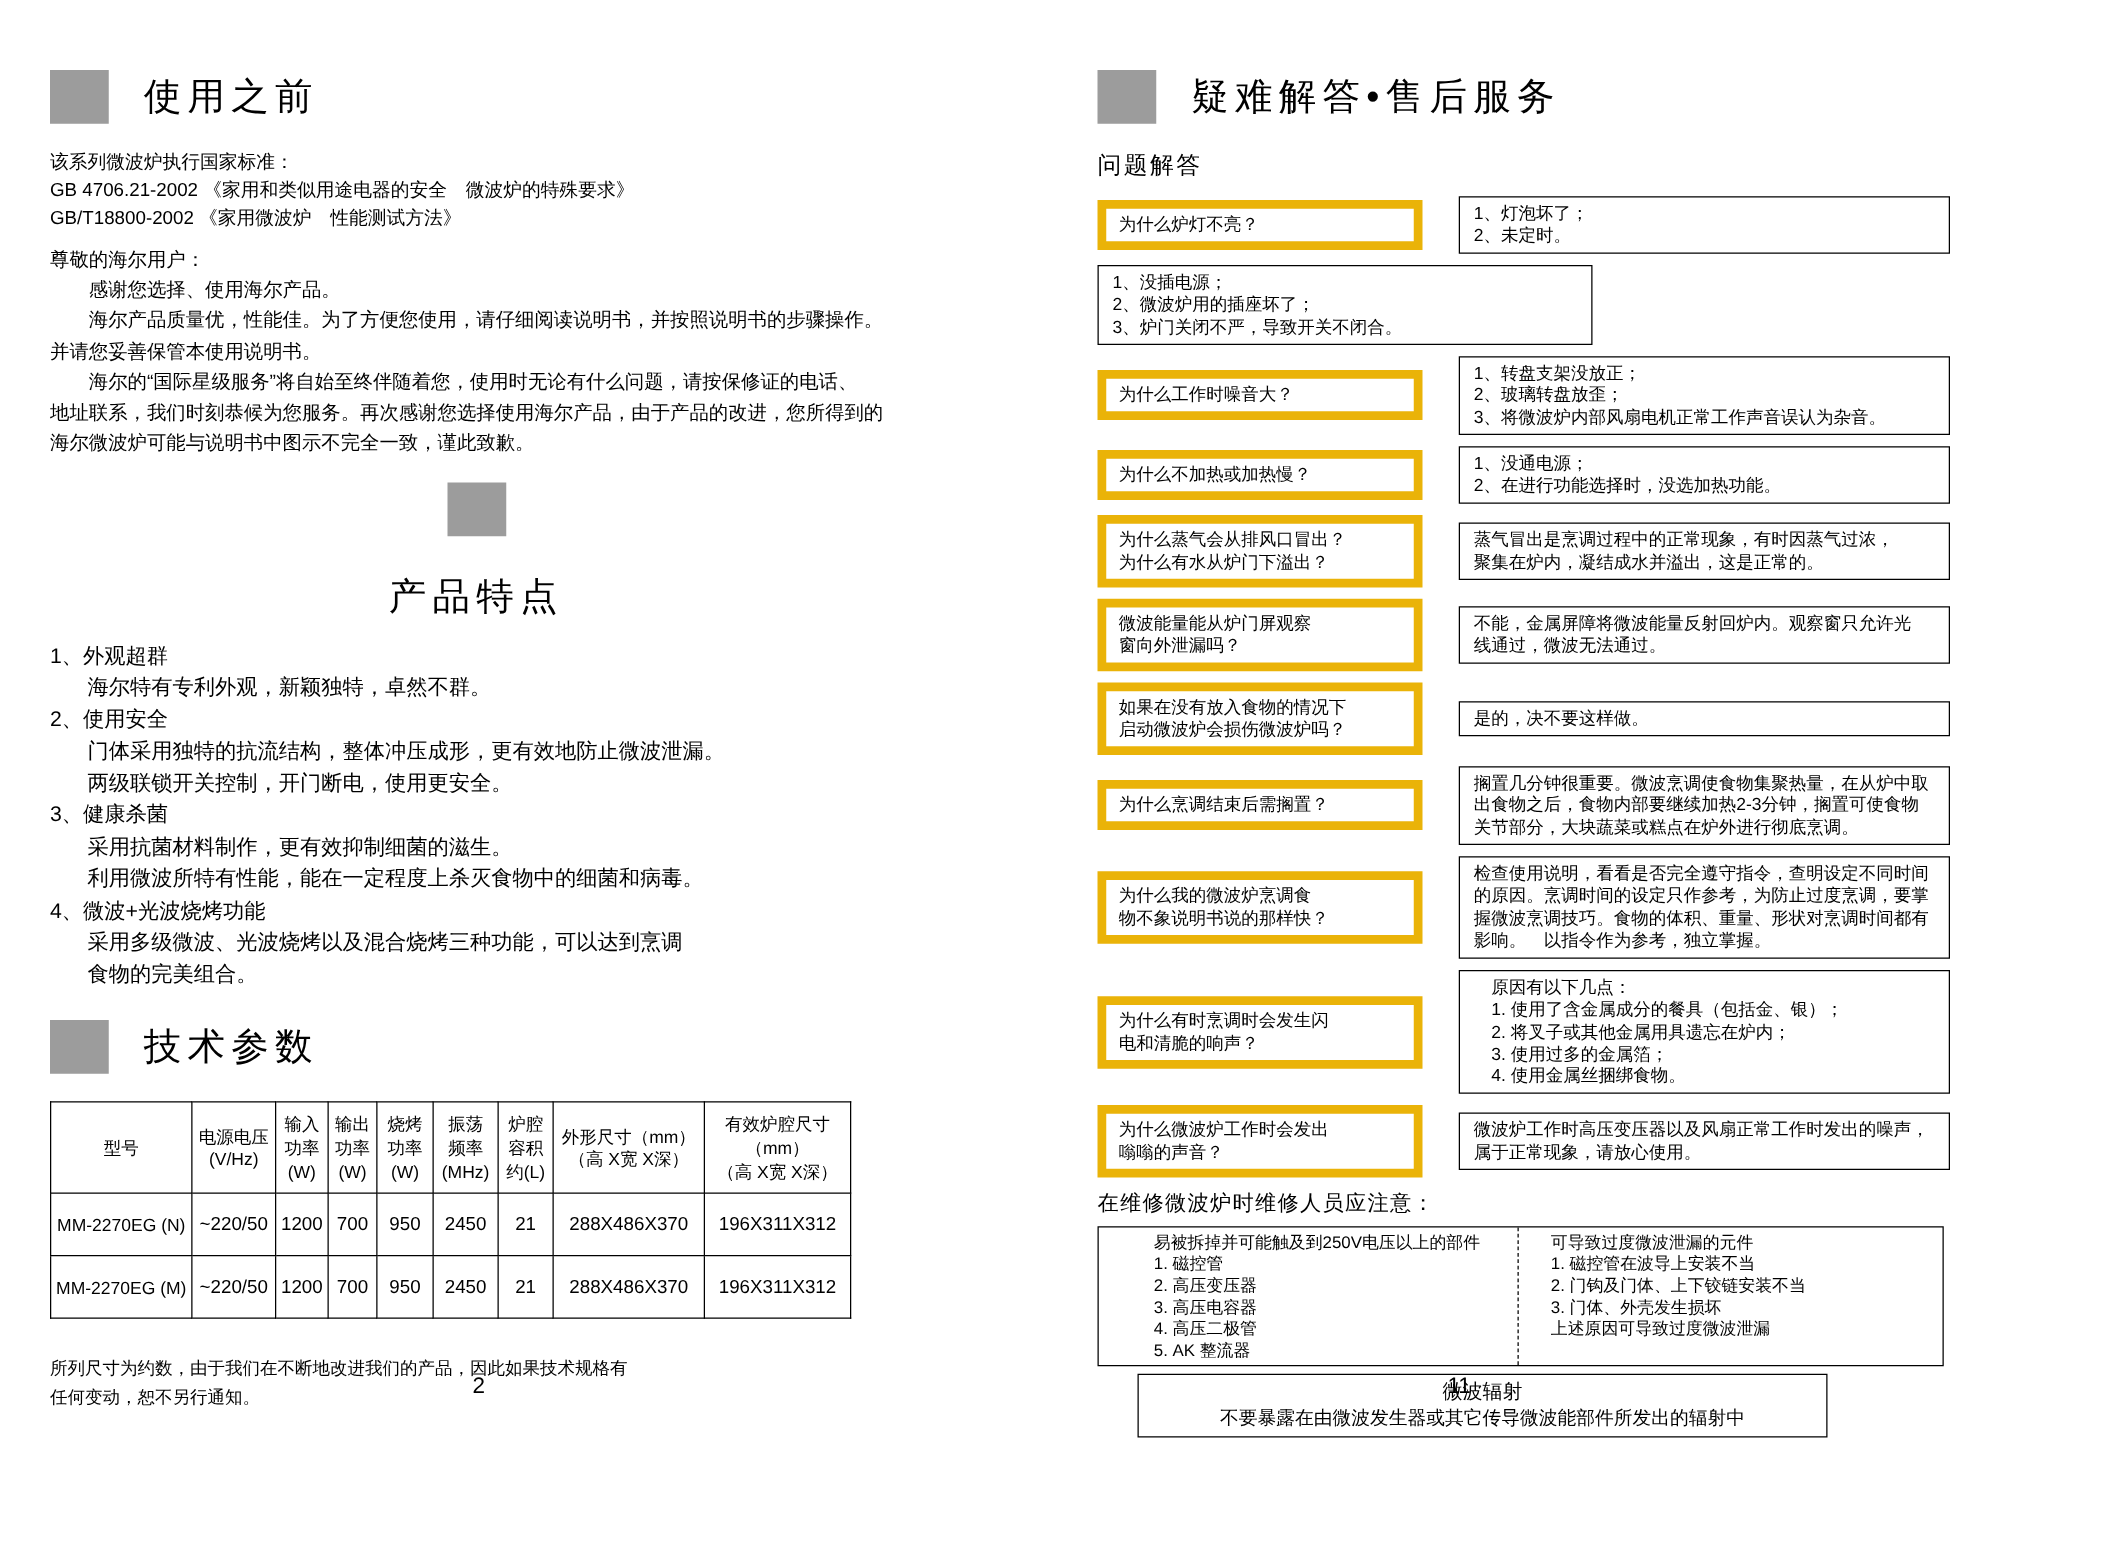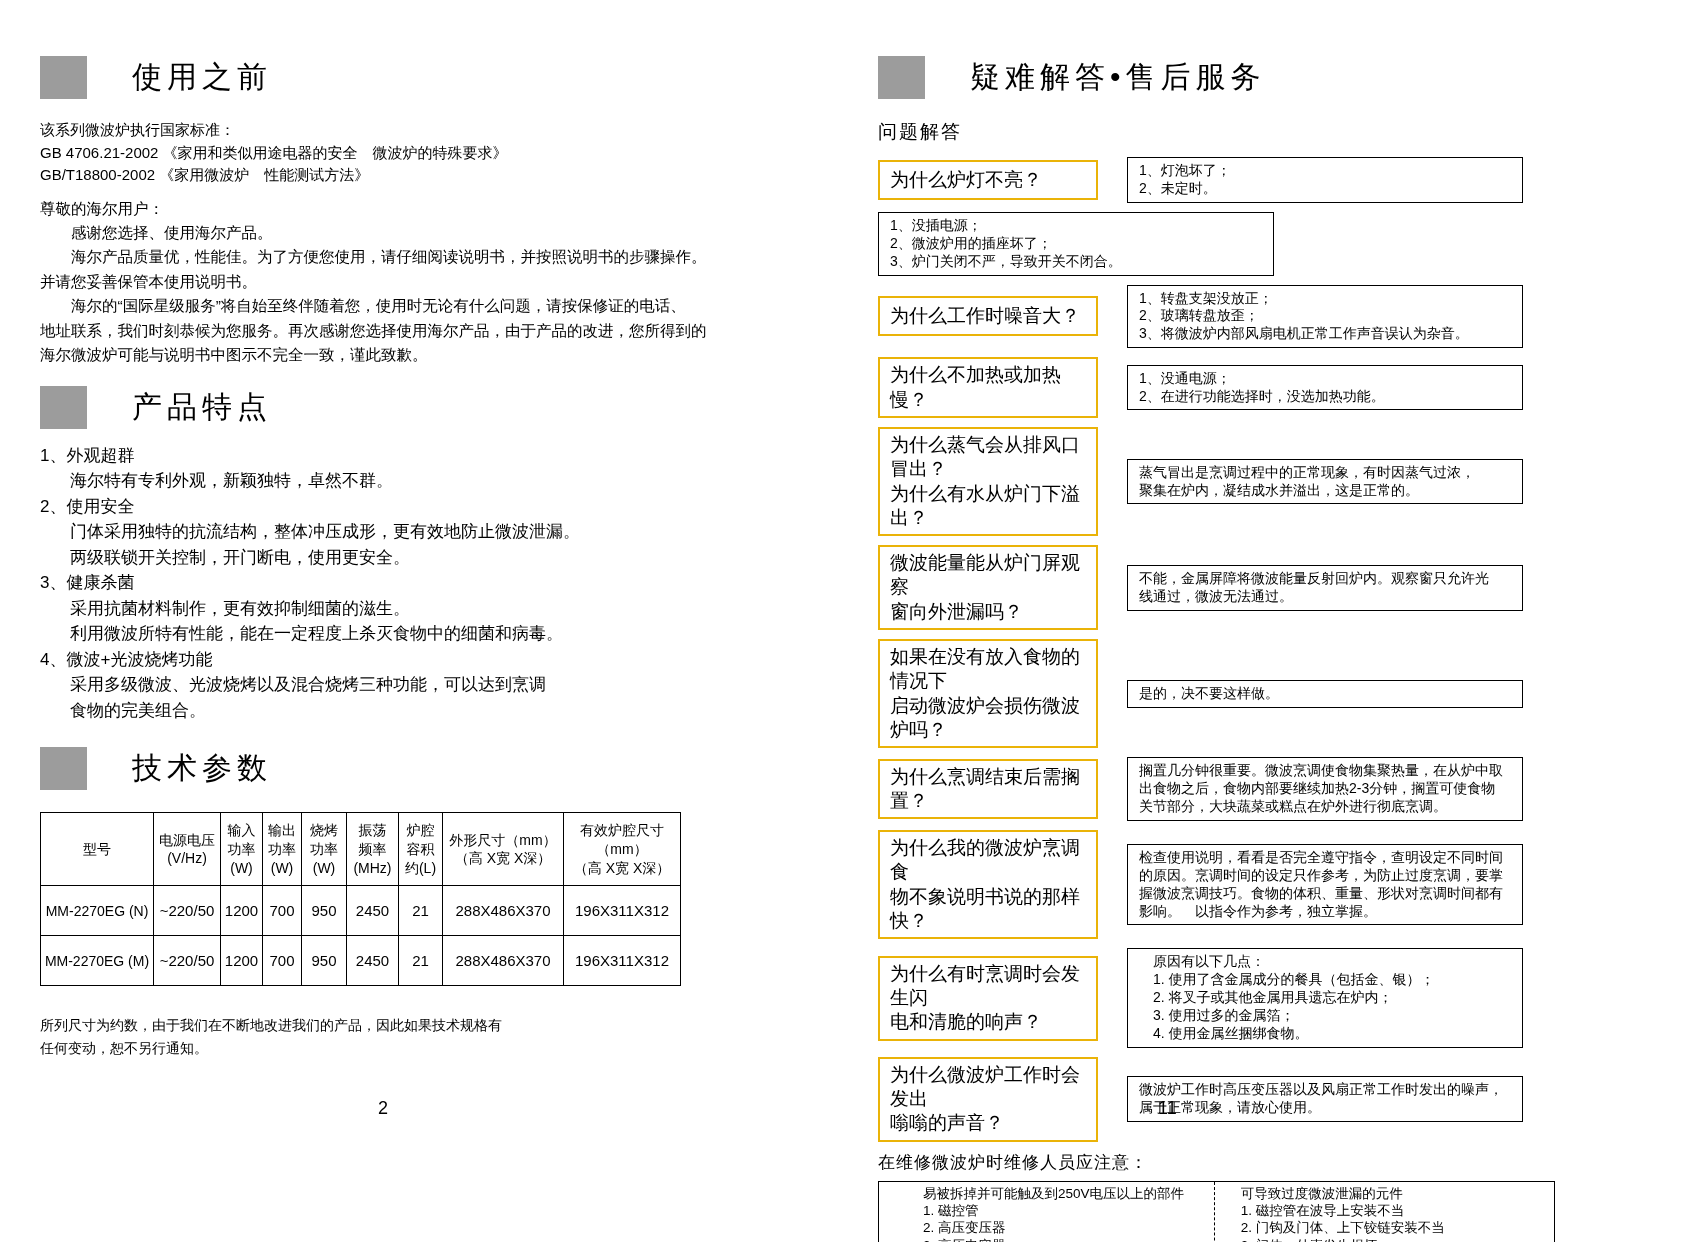--- a/index.html
+++ b/index.html
@@ -3,47 +3,47 @@
 <meta charset="utf-8">
 <style>
   * { margin:0; padding:0; box-sizing:border-box; }
   html, body { width:1690px; height:1242px; background:#ffffff; color:#000;
     font-family:"Liberation Sans","DejaVu Sans",sans-serif; overflow:hidden; }
   .spread { position:relative; width:1690px; height:1242px; }
   .page { position:absolute; top:0; }
   .page-left { left:40px; width:682px; }
   .page-right { left:878px; width:682px; }
 
-  .sec-header { display:flex; align-items:center; gap:45px; }
+  .sec-header { display:flex; align-items:center; gap:28px; }
   .sec-marker { width:47px; height:43px; background:#9c9c9c; flex:none; }
   .sec-title { font-size:30px; letter-spacing:5px; white-space:nowrap; }
 
   
   .hdr-before-use { margin-top:56px; }
   .standards { margin-top:20px; font-size:15px; line-height:1.5; white-space:pre-line; }
   .greeting { margin-top:10px; font-size:15.5px; line-height:1.58; }
   .intro-body { font-size:15.5px; line-height:1.58; white-space:pre-line; }
-  .hdr-features { margin-top:18px; }
+  .hdr-features { margin-top:18px;flex-direction:column; }
   .features-list { margin-top:14px; font-size:17px; line-height:1.5; }
   .feat-detail { padding-left:30px; white-space:pre-line; }
   .hdr-specs { margin-top:24px; }
   table.specs { border-collapse:collapse; margin-top:22px; table-layout:fixed; width:640px; }
   .specs th, .specs td { border:1px solid #000; text-align:center; vertical-align:middle;
     font-weight:normal; white-space:pre-line; }
   .specs th { font-size:14px; line-height:1.35; height:73px; padding:2px; }
   .specs td { font-size:15px; height:50px; padding:2px; }
   .specs td.model { font-size:14px; }
   .specs-note { margin-top:28px; font-size:14px; line-height:1.6; white-space:pre-line; }
 
   
   .hdr-trouble { margin-top:56px; }
   .qa-section-title { margin-top:20px; margin-bottom:12px; font-size:19px; letter-spacing:2px; }
   .qa-row { display:flex; align-items:center; margin-bottom:9px; }
-  .q-box { width:220px; min-height:40px; border:2px solid #eab308; padding:4px 10px;
-    font-size:19px; line-height:1.28; white-space:pre-line; display:flex; align-items:center;
+  .q-box { width:260px; min-height:40px; border:7px solid #eab308; padding:4px 10px;
+    font-size:14px; line-height:1.28; white-space:pre-line; display:flex; align-items:center;
     margin-right:29px; flex:none; }
   .a-box { width:396px; border:1px solid #000; padding:4px 11px; font-size:14px;
     line-height:1.28; white-space:pre-line; }
   .a-box.indent { padding-left:25px; }
   .repair-title { margin-top:8px; font-size:17px; letter-spacing:1px; }
   .repair-box { display:flex; border:1px solid #000; margin-top:7px; width:677px;padding-left:32px; }
   .repair-col { padding:3px 12px; font-size:13.5px; line-height:1.28; white-space:pre-line; }
   .repair-col.left { width:319px; border-right:1px dashed #000; }
   .repair-col.right { width:356px; padding-left:26px; }
   .rad-box { width:552px; margin:6px 0 0 32px; border:1px solid #000; text-align:center;

